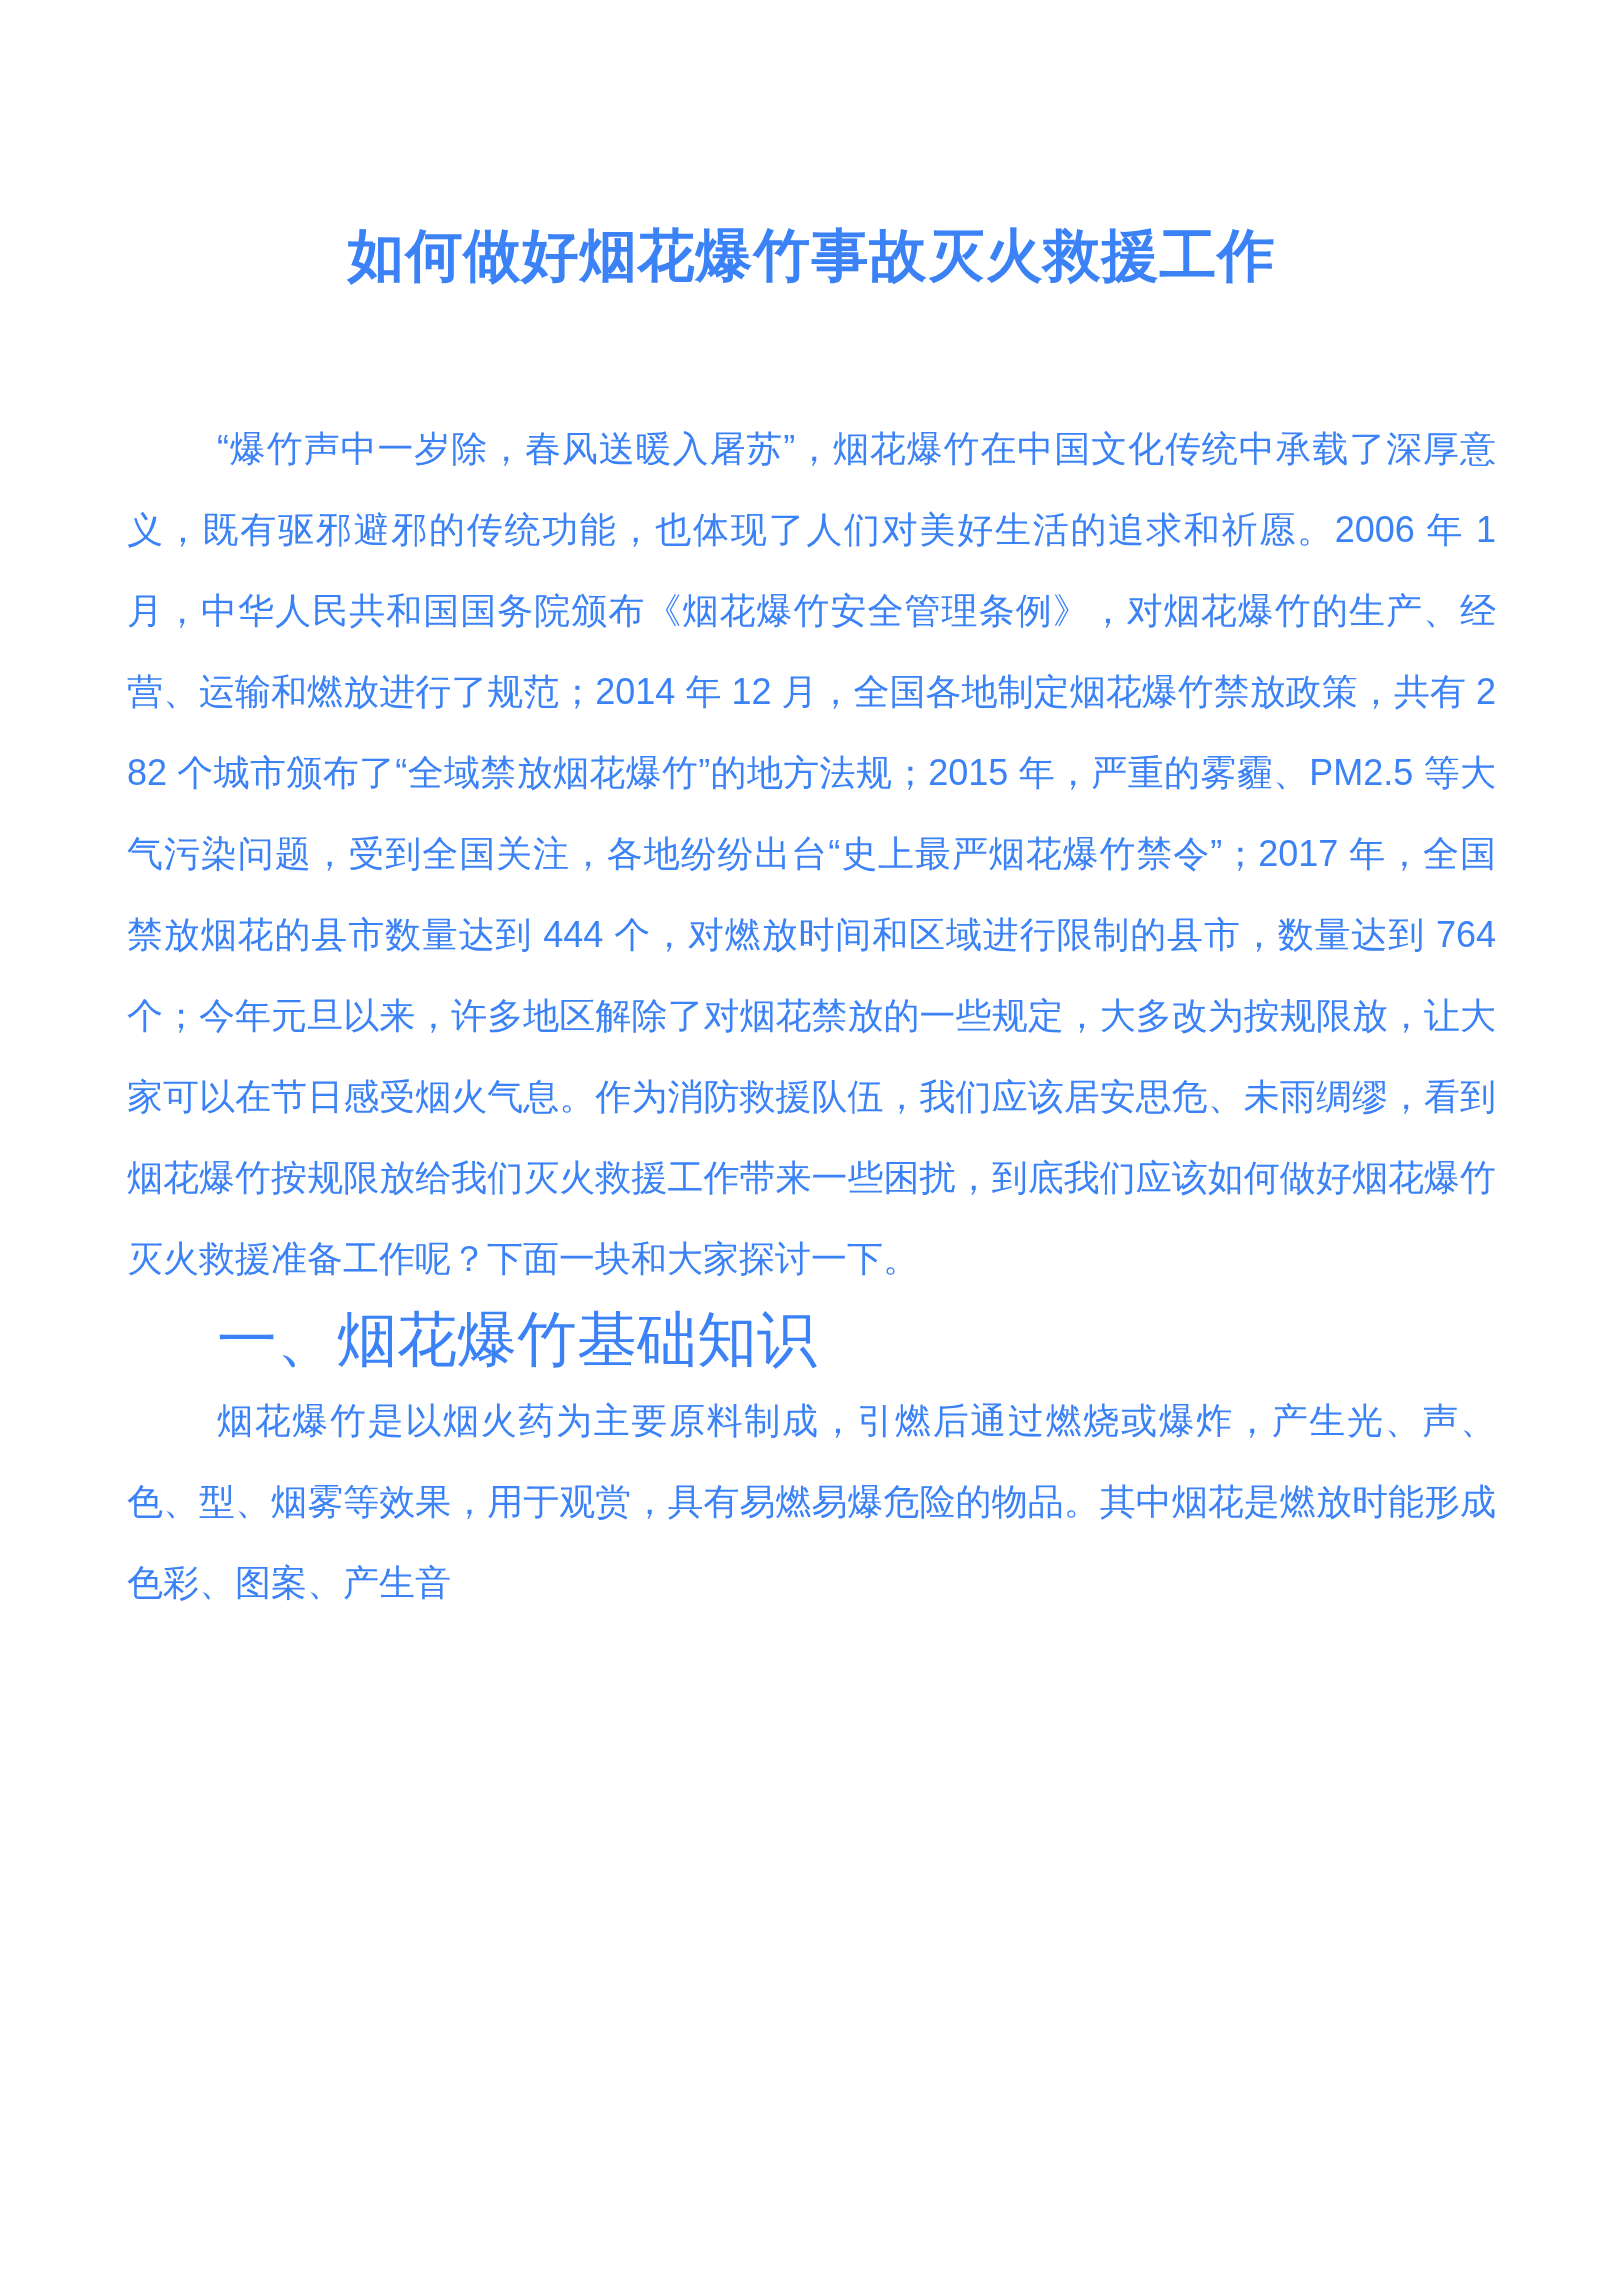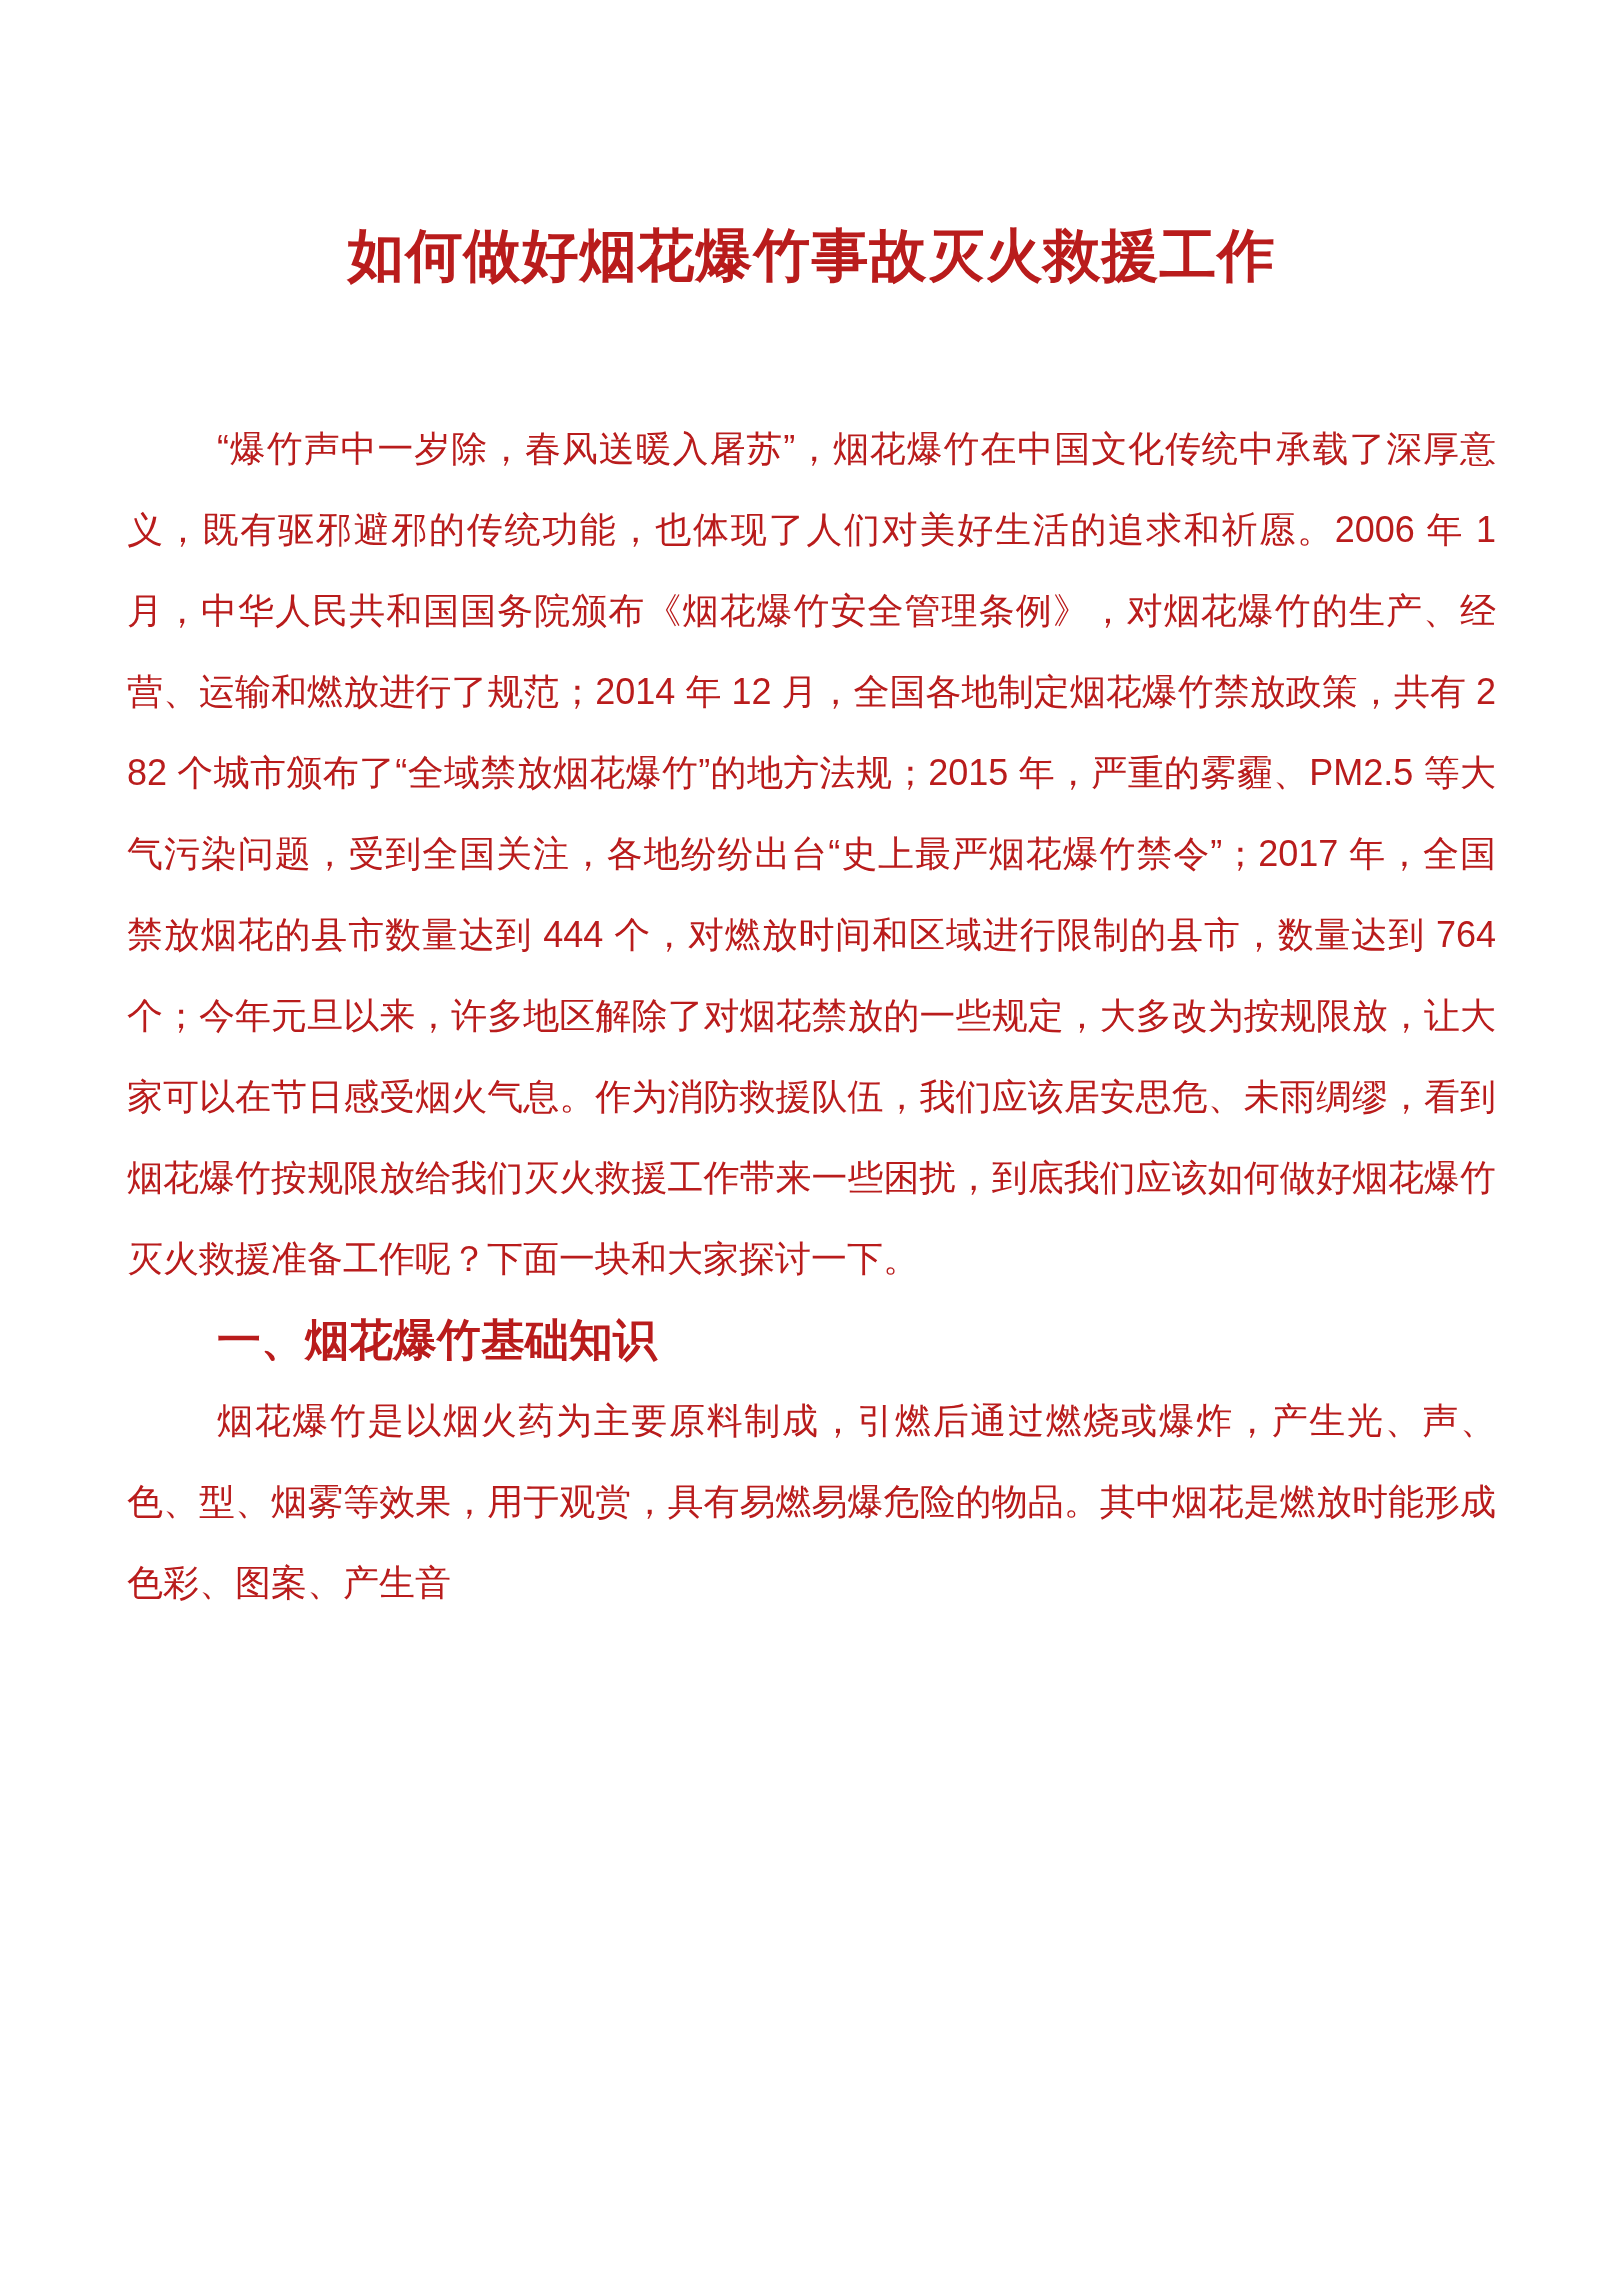--- a/index.html
+++ b/index.html
@@ -5,21 +5,21 @@
     html, body {
       margin: 0;
       padding: 0;
       background: #ffffff;
     }
     .page {
       position: relative;
       width: 1621px;
       height: 2289px;
       background: #ffffff;
-      color: #b91c1c;
+      color: #3b82f6;
       font-family: "Liberation Sans", "DejaVu Sans", sans-serif;
       overflow: hidden;
       box-sizing: border-box;
     }
     .content {
       position: absolute;
       left: 127px;
       right: 125px;
       top: 223px;
     }
@@ -35,25 +35,25 @@
       font-size: 36px;
       line-height: 81px;
       margin: 0;
       text-align: justify;
       text-justify: inter-character;
       word-break: break-all;
       text-indent: 90px;
       font-weight: 500;
     }
     .heading {
-      font-size: 44px;
+      font-size: 60px;
       line-height: 81px;
       margin: 0;
       text-indent: 90px;
-      font-weight: 700;
+      font-weight: 400;
       white-space: nowrap;
     }
   </style>
 </head>
 <body>
 
 <div class="page">
   <div class="content">
     <h1 class="doc-title">如何做好烟花爆竹事故灭火救援工作</h1>
 

